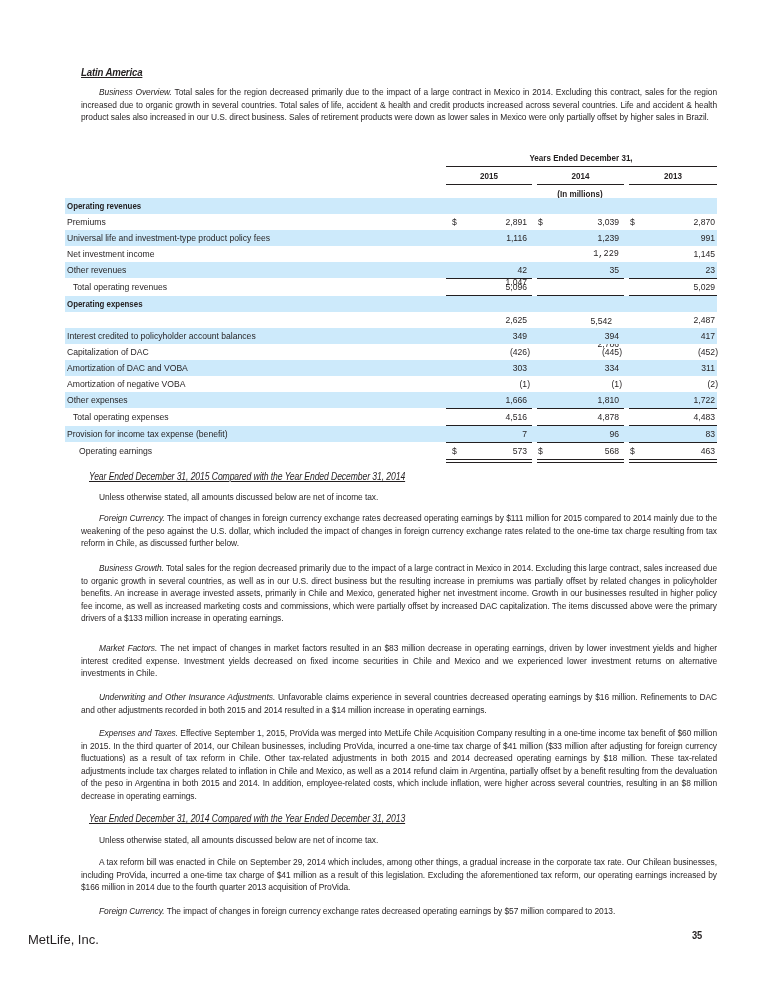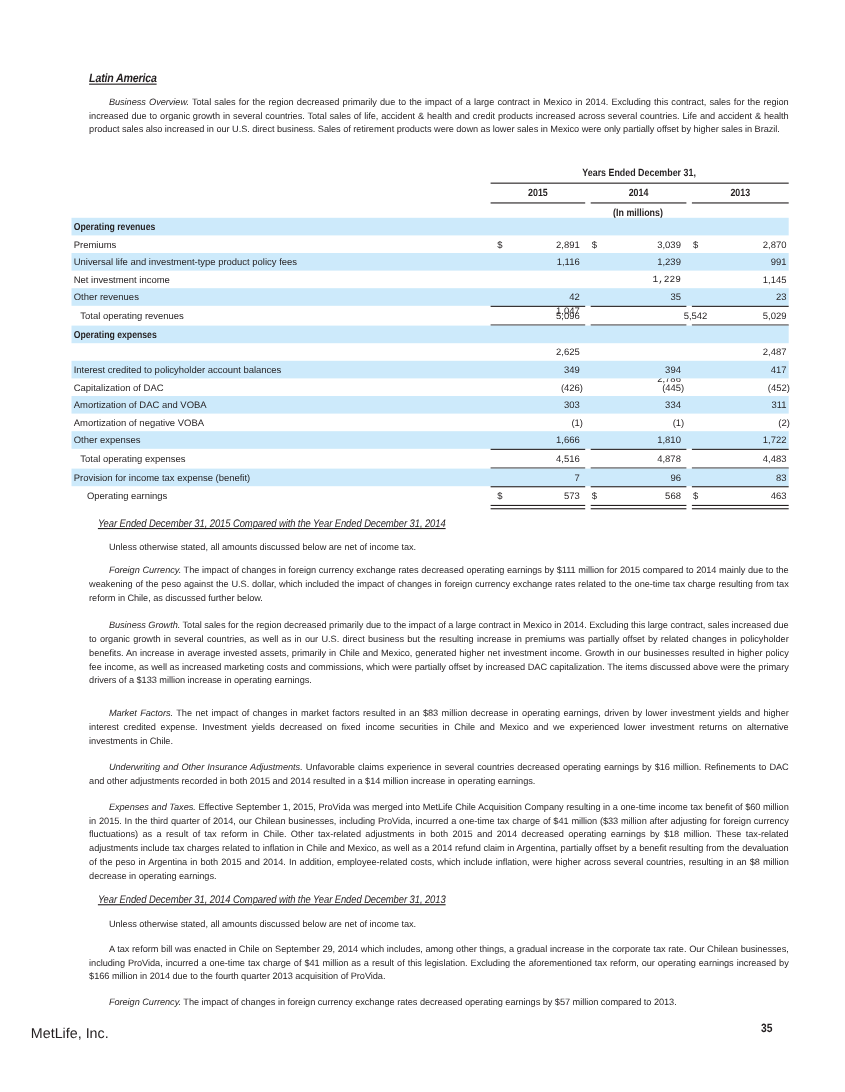--- a/index.html
+++ b/index.html
@@ -114,21 +114,21 @@
       <span class="val" style="left:494px;">35</span>
       <span class="val" style="left:590px;">23</span>
     </div>
     <div class="rule" style="left:381px; width:86px; top:132px;"></div>
     <div class="rule" style="left:472px; width:87px; top:132px;"></div>
     <div class="rule" style="left:564px; width:88px; top:132px;"></div>
 
     <div class="row" style="top:133px;">
       <span class="lbl ind1">Total operating revenues</span>
       <span class="val" style="left:402px;">5,096</span>
-      <span class="val" style="left:518px;">5,542</span>
+      <span class="val" style="left:487px;margin-top:34px;">5,542</span>
       <span class="val" style="left:590px;">5,029</span>
     </div>
     <div class="rule" style="left:381px; width:86px; top:149px;"></div>
     <div class="rule" style="left:472px; width:87px; top:149px;"></div>
     <div class="rule" style="left:564px; width:88px; top:149px;"></div>
 
     <div class="row shade" style="top:150px;">
       <span class="lbl head">Operating expenses</span>
     </div>
 

